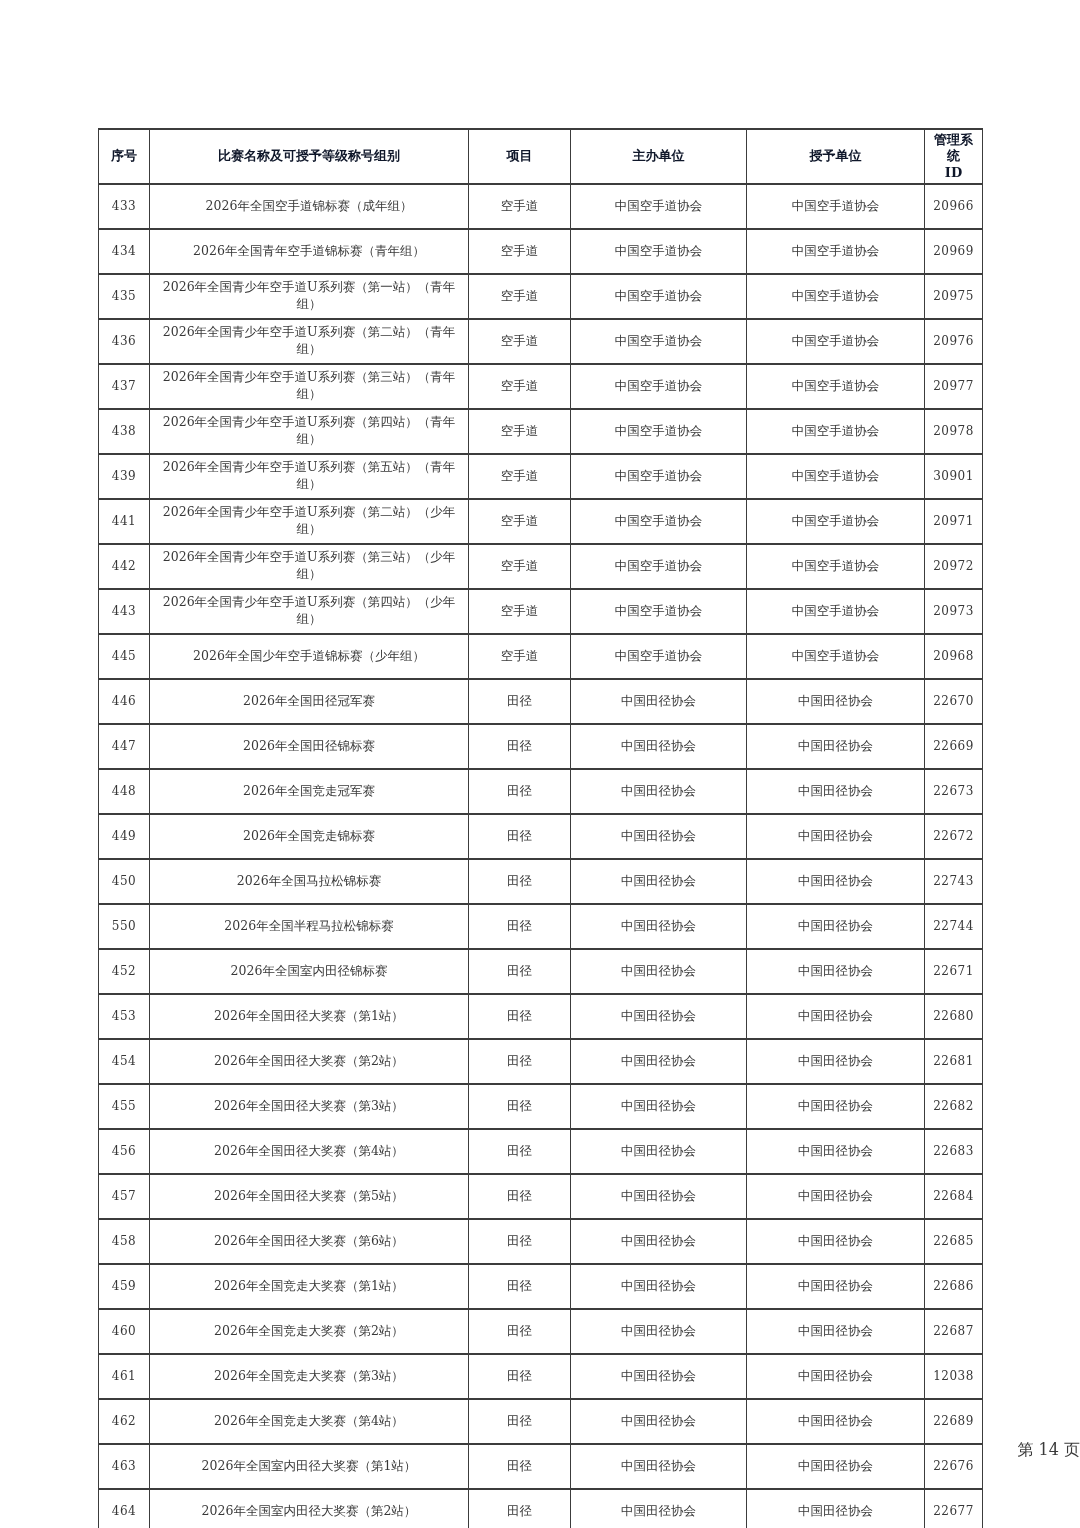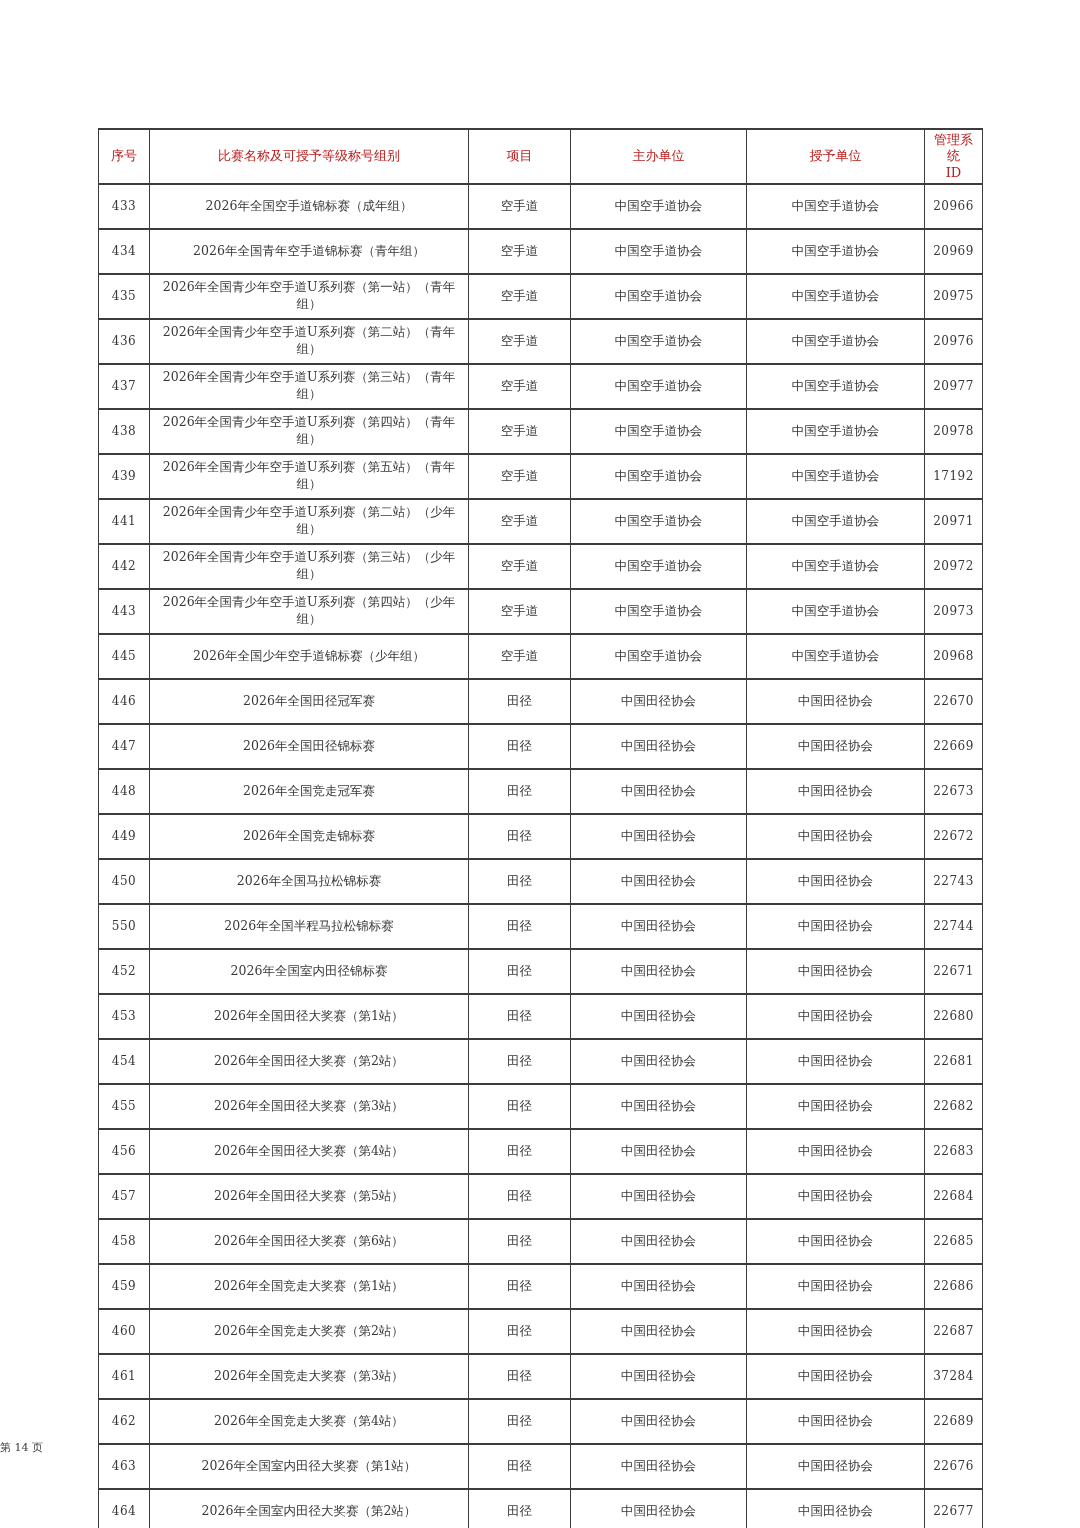--- a/index.html
+++ b/index.html
@@ -24,36 +24,36 @@
   .comp-table th, .comp-table td {
     border: solid #3c3c3c;
     border-width: 2px 1px;
     text-align: center;
     vertical-align: middle;
     padding: 2px 4px;
     overflow: hidden;
   }
   .comp-table th {
     font-size: 13px;
-    font-weight: normal;
+    font-weight: bold;
     line-height: 1.25;
-    color: #b91c1c;
+    color: #0f172a;
     margin-left: 40px;
   }
   .comp-table thead tr { height: 40px; }
   .comp-table tbody tr { height: 45px; }
   .comp-table td { font-size: 12.5px; color: #383838; }
   .comp-table td.num { font-size: 12px; letter-spacing: 0.5px; }
   .page-footer {
     position: absolute;
     top: 1440px;
     left: 0;
     width: 100%;
-    text-align: left;
-    font-size: 11px;
+    text-align: right;
+    font-size: 16px;
     color: #3a3a3a;
   }
 </style>
 </head>
 <body>
 
 <div class="page">
 
   <table class="comp-table">
     <colgroup>
@@ -122,21 +122,21 @@
       <td>中国空手道协会</td>
       <td>中国空手道协会</td>
       <td class="num">20978</td>
     </tr>
         <tr>
       <td class="num">439</td>
       <td>2026年全国青少年空手道U系列赛（第五站）（青年组）</td>
       <td>空手道</td>
       <td>中国空手道协会</td>
       <td>中国空手道协会</td>
-      <td class="num">17192</td>
+      <td class="num">30901</td>
     </tr>
         <tr>
       <td class="num">441</td>
       <td>2026年全国青少年空手道U系列赛（第二站）（少年组）</td>
       <td>空手道</td>
       <td>中国空手道协会</td>
       <td>中国空手道协会</td>
       <td class="num">20971</td>
     </tr>
         <tr>
@@ -282,21 +282,21 @@
       <td>中国田径协会</td>
       <td>中国田径协会</td>
       <td class="num">22687</td>
     </tr>
         <tr>
       <td class="num">461</td>
       <td>2026年全国竞走大奖赛（第3站）</td>
       <td>田径</td>
       <td>中国田径协会</td>
       <td>中国田径协会</td>
-      <td class="num">37284</td>
+      <td class="num">12038</td>
     </tr>
         <tr>
       <td class="num">462</td>
       <td>2026年全国竞走大奖赛（第4站）</td>
       <td>田径</td>
       <td>中国田径协会</td>
       <td>中国田径协会</td>
       <td class="num">22689</td>
     </tr>
         <tr>

